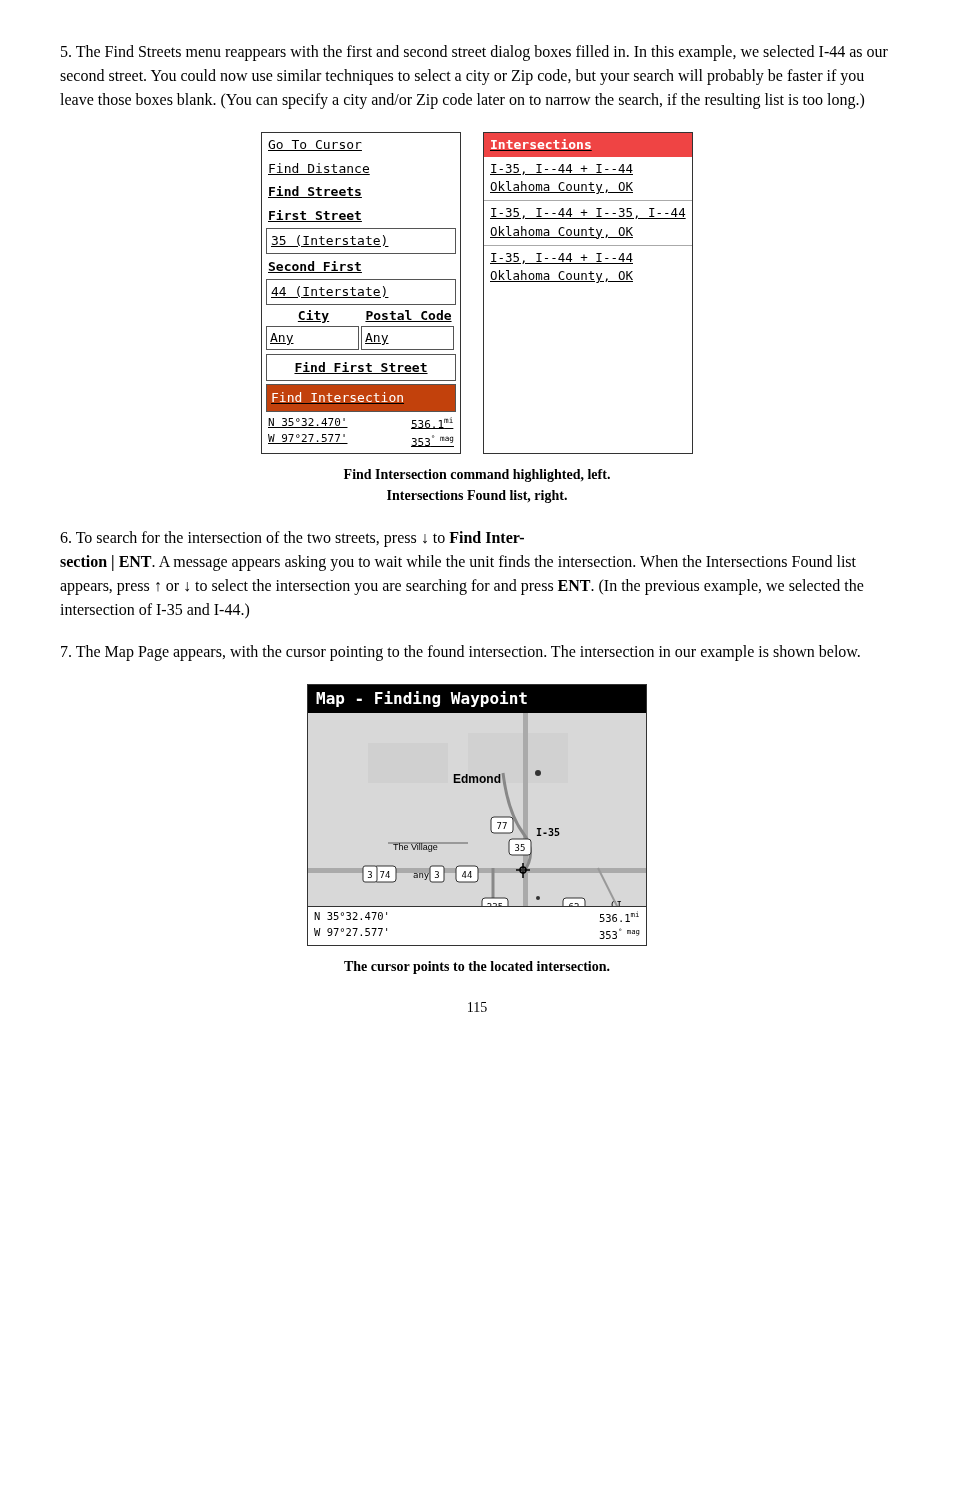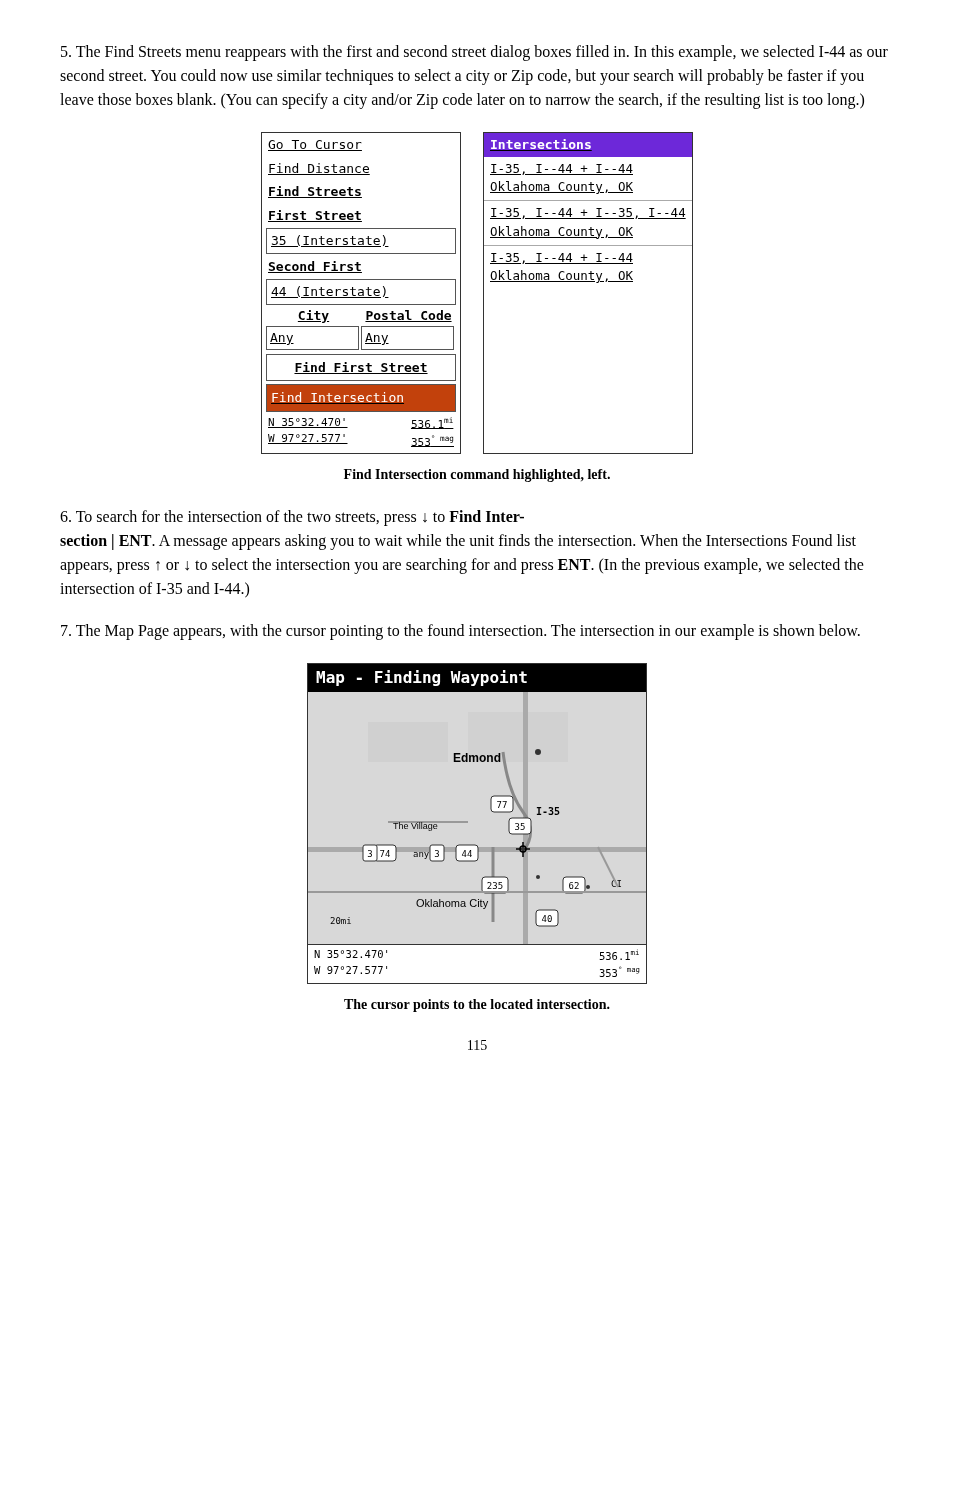--- a/index.html
+++ b/index.html
@@ -94,21 +94,21 @@
       padding: 2px 6px;
       font-size: 11px;
     }
     .intersections-box {
       border: 1.5px solid #333;
       font-family: monospace;
       font-size: 12.5px;
       min-width: 210px;
     }
     .intersections-box .int-header {
-      background: #6d28d9;
+      background: #ef4444;
       color: #fff;
       padding: 2px 6px;
       font-weight: bold;
       font-size: 13px;
     }
     .intersections-box .int-item {
       padding: 3px 6px;
       border-bottom: 1px solid #aaa;
       display: block;
     }
@@ -141,21 +141,21 @@
     .map-box .map-title {
       background: #000;
       color: #fff;
       padding: 2px 8px;
       font-size: 16px;
       font-weight: bold;
     }
     .map-area {
       background: #e8e8e8;
       position: relative;
-      height: 252px;
+      height: 193px;
       overflow: hidden;
     }
     .map-coords-row {
       display: flex;
       justify-content: space-between;
       padding: 2px 6px;
       font-size: 10.5px;
       background: #fff;
       border-top: 1px solid #333;
     }
@@ -220,20 +220,21 @@
     </div>
     <div class="int-item">
       <div>I-35, I--44 + I--44</div>
       <div>Oklahoma County, OK</div>
     </div>
   </div>
 </div>
 
 <div class="caption">
   <div>Find Intersection command highlighted, left.</div>
+  <div>Intersections Found list, right.</div>
 </div>
 
 <div class="section-text">
   6. To search for the intersection of the two streets, press ↓ to <b>Find Inter-<br>section | ENT</b>. A message appears asking you to wait while the unit finds
   the intersection. When the Intersections Found list appears, press ↑ or
   ↓ to select the intersection you are searching for and press <b>ENT</b>. (In the
   previous example, we selected the intersection of I-35 and I-44.)
 </div>
 
 <div class="section-text">

